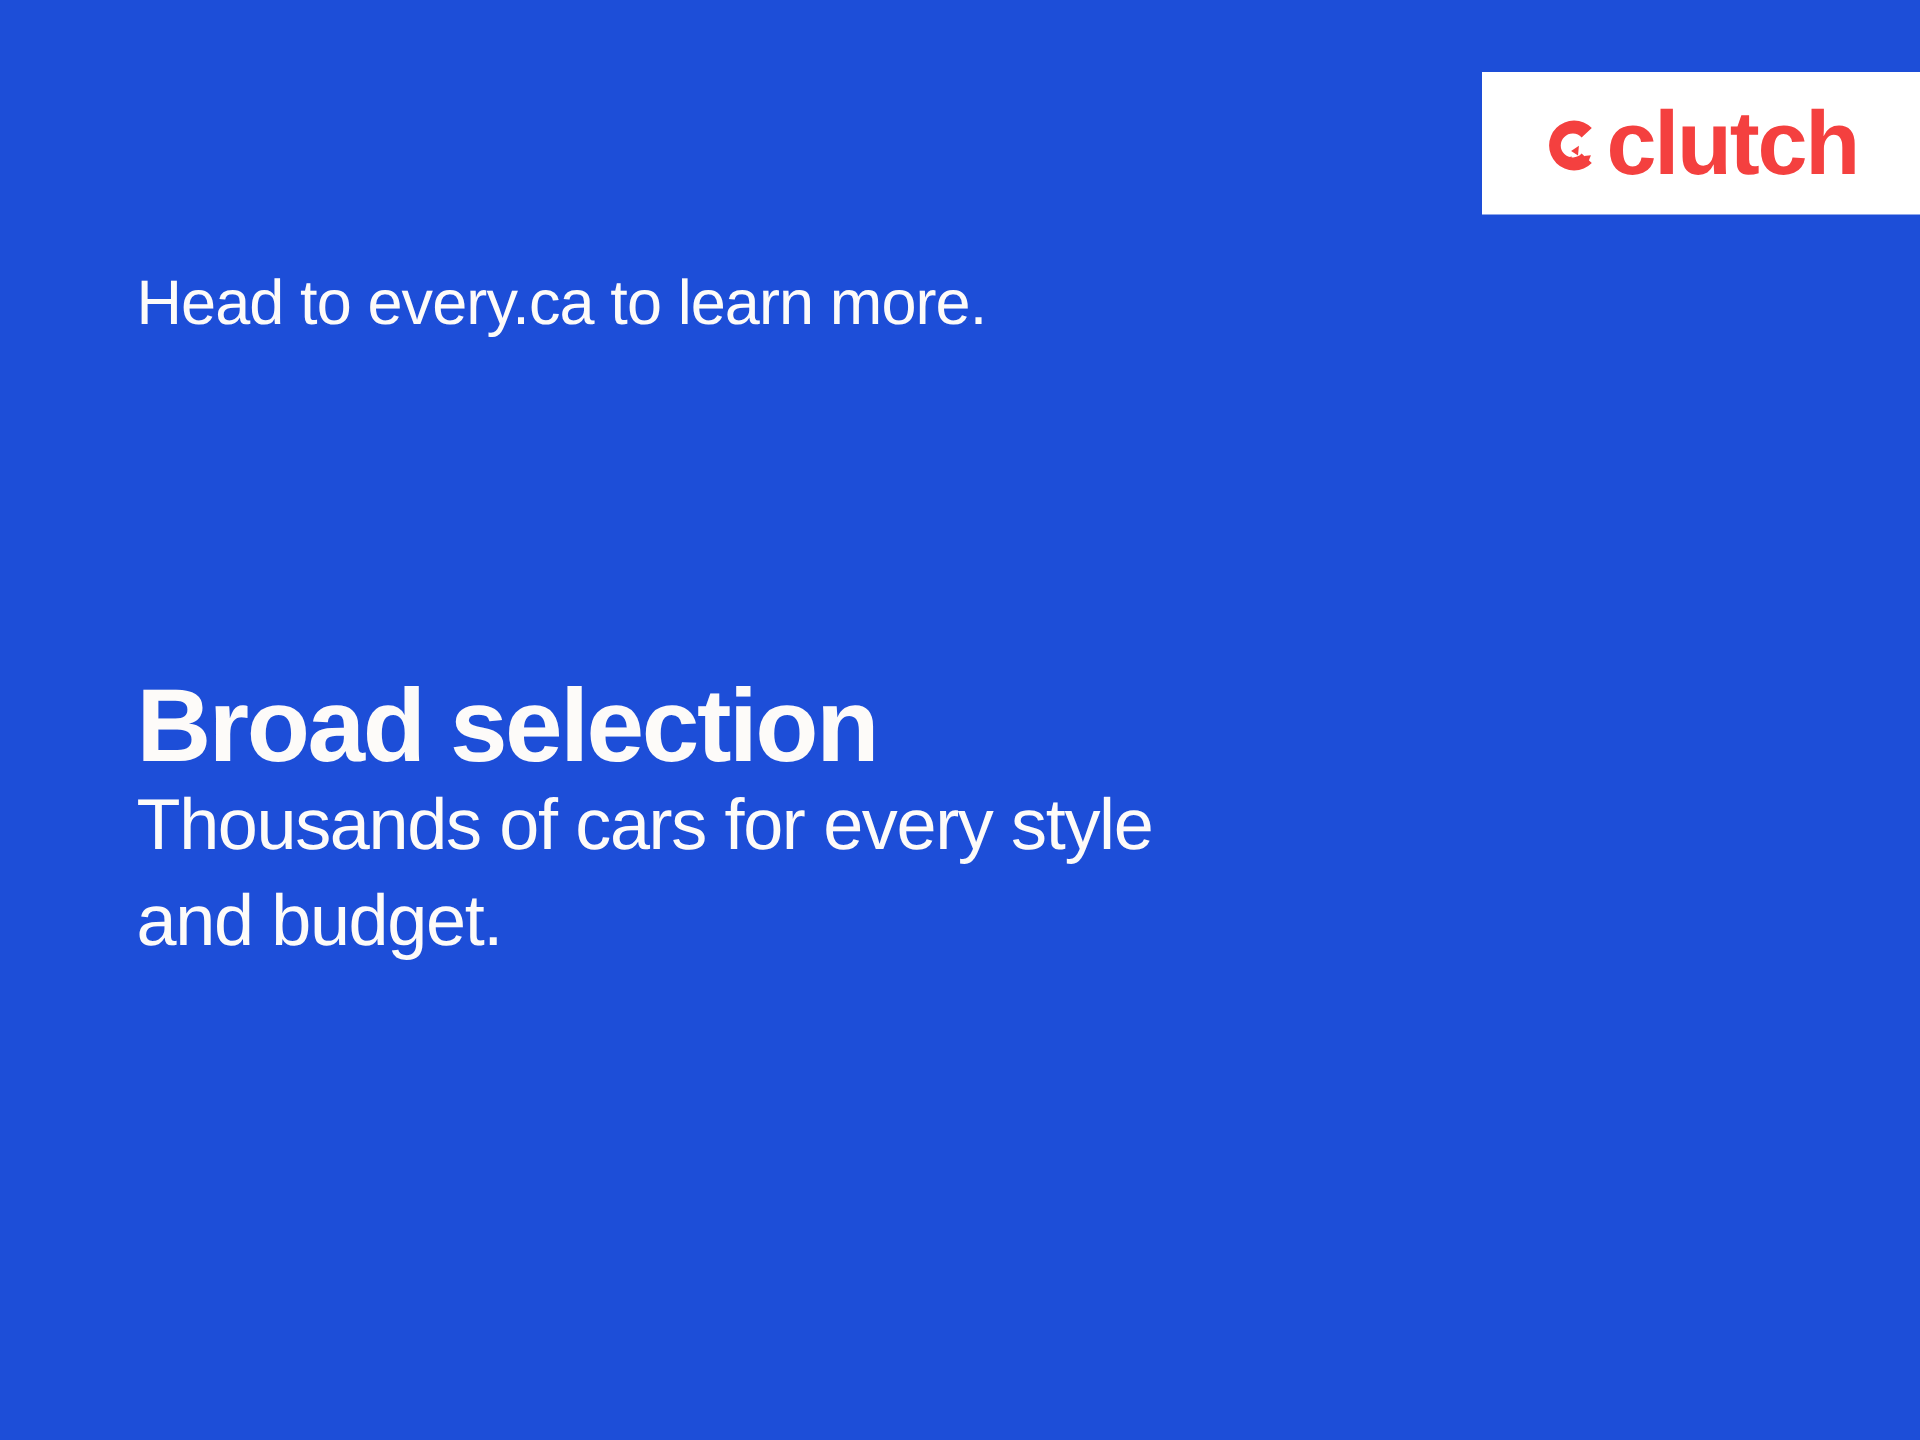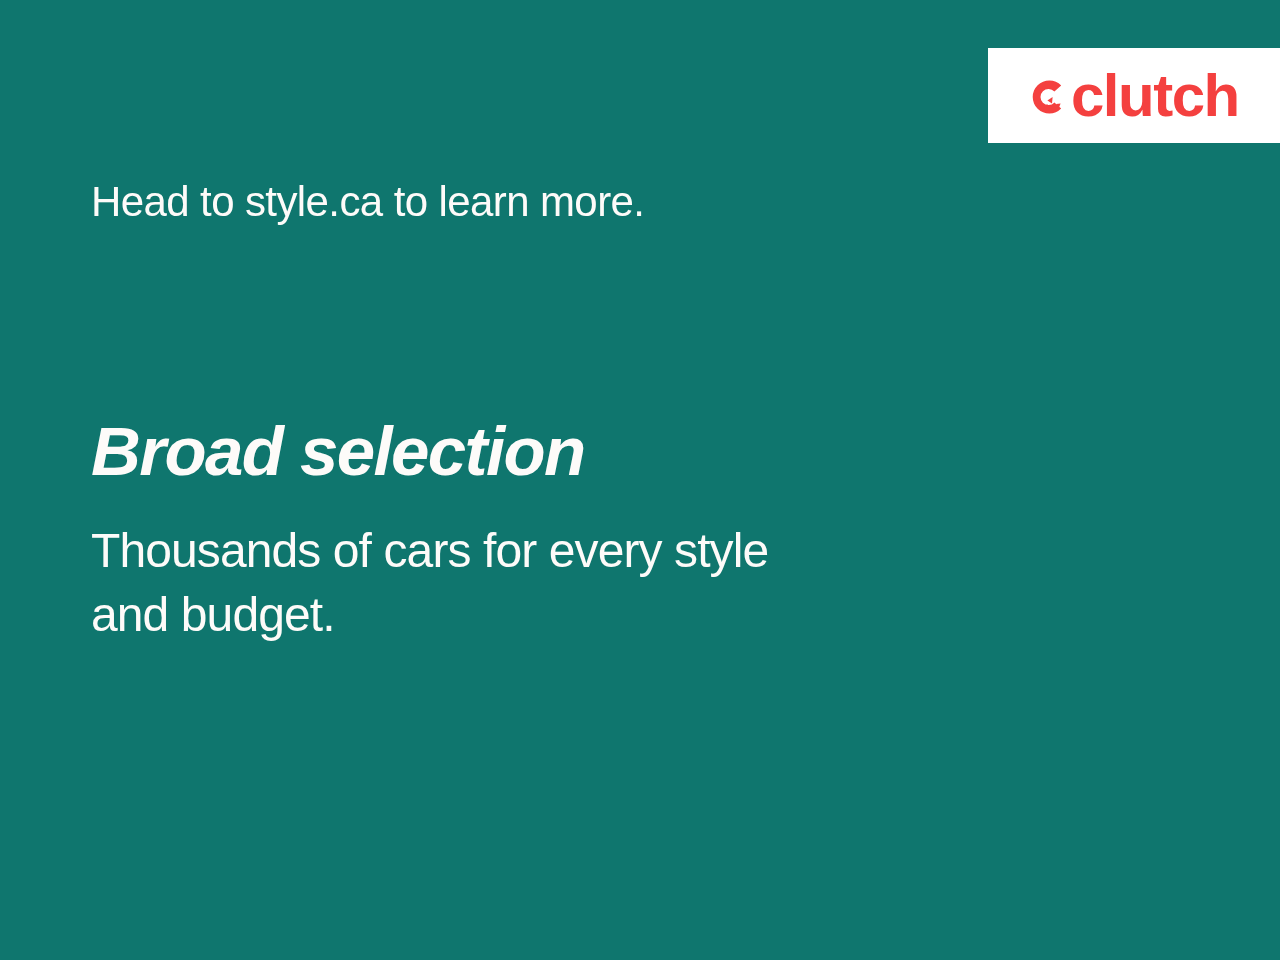--- a/index.html
+++ b/index.html
@@ -10,21 +10,21 @@
     width: 1280px;
     height: 960px;
     overflow: hidden;
     font-family: "Liberation Sans", sans-serif;
     background: #fb4646;
   }
   #slide {
     position: relative;
     width: 1280px;
     height: 960px;
-    background: #0f766e;
+    background: #1d4ed8;
   }
 
   
   #logo-plate {
     position: absolute;
     left: 988px;
     top: 48px;
     width: 292px;
     height: 95px;
     background: #ffffff;
@@ -67,28 +67,27 @@
     font-size: 42px;
     font-weight: 500;
     color: #fdfbf9;
     letter-spacing: -0.6px;
     line-height: 1.12;
     white-space: nowrap;
   }
   #headline {
     position: absolute;
     left: 91px;
-    top: 416px;
+    top: 448px;
     font-size: 69px;
     font-weight: bold;
     color: #fdfbf9;
     letter-spacing: -1.6px;
     line-height: 1.05;
     white-space: nowrap;
-    font-style: italic;
   }
   #subhead {
     position: absolute;
     left: 91px;
     top: 519px;
     width: 960px;
     font-size: 48px;
     font-weight: normal;
     color: #fdfbf9;
     letter-spacing: -0.9px;
@@ -111,21 +110,21 @@
         <path d="M36.2 10.4 A16.6 16.6 0 1 0 36.2 33.6 L29.4 27.4 A8.0 8.0 0 1 1 29.4 16.6 Z" fill="#f4403f"></path>
 
         <path d="M22.4 25.6 L27.6 22.1 L27.0 28.6 Z" fill="#f4403f"></path>
         <path d="M18.6 30.2 L22.9 29.4 L21.0 34.6 Z" fill="#f4403f"></path>
         <path d="M31.0 29.0 L35.6 28.5 L33.6 33.6 Z" fill="#f4403f"></path>
       </svg>
       <span class="logo-word">clutch</span>
     </div>
   </div>
 
-  <div id="eyebrow">Head to style.ca to learn more.</div>
+  <div id="eyebrow">Head to every.ca to learn more.</div>
 
   <div id="headline">Broad selection</div>
 
   <div id="subhead">
     <span class="line">Thousands of cars for every style</span>
     <span class="line">and budget.</span>
   </div>
 
 </div>
 

